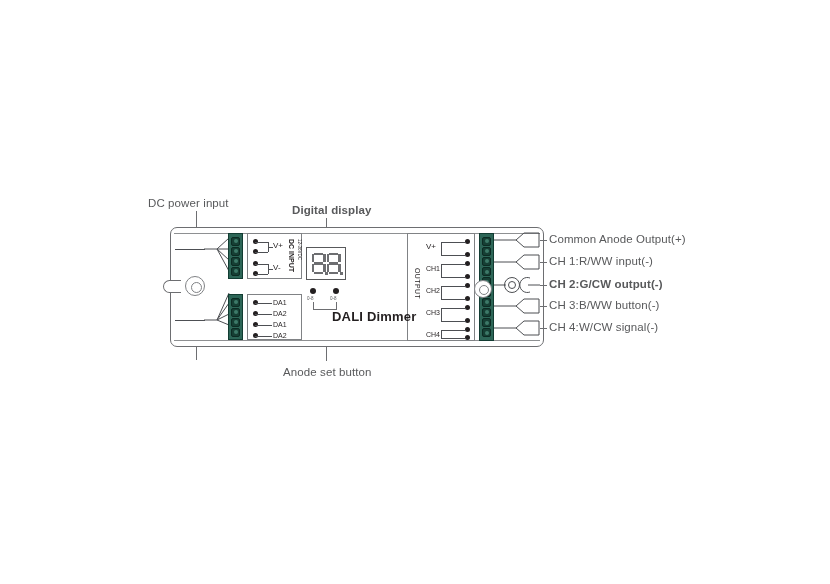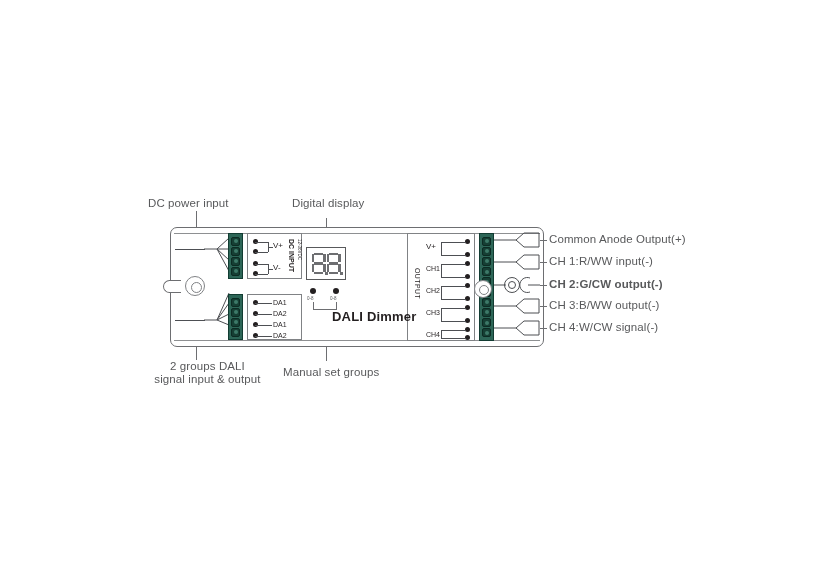--- a/index.html
+++ b/index.html
@@ -128,31 +128,27 @@
   .rdash{position:absolute;height:1px;background:#6d6e71;width:7px;}
 </style>
 </head>
 <body>
 
 <div id="stage">
 
   <div class="callout" style="left:148px;top:196px;">DC power input</div>
   <div class="leader v" style="left:196px;top:211px;height:60px;"></div>
 
-  <div class="callout" style="left:292px;top:196px;">Digital display</div>
+  <div class="callout" style="left:292px;top:203px;font-weight:bold;">Digital display</div>
   <div class="leader v" style="left:326px;top:218px;height:30px;"></div>
 
   <div class="leader v" style="left:196px;top:320px;height:40px;"></div>
-  <div class="callout two-line" style="left:150px;top:360px;width:115px;">
-    <span>2 groups DALI</span><br>
-    <span>signal input &amp; output</span>
-  </div>
 
   <div class="leader v" style="left:326px;top:314px;height:47px;"></div>
-  <div class="callout" style="left:283px;top:365px;">Manual set groups</div>
+  <div class="callout" style="left:283px;top:365px;">Anode set button</div>
 
   <div id="device">
     <div class="case-line top"></div>
     <div class="case-line bottom"></div>
 
     <div id="mount-ear"></div>
     <div id="mount-hole"></div>
 
     <div class="hline" style="left:4px;top:21px;width:30px;"></div>
     <svg style="position:absolute;left:33px;top:8px;" width="26" height="40">
@@ -342,19 +338,19 @@
     <div class="rdash" style="left:540px;top:240px;"></div>
     <div class="rlabel" style="left:549px;top:233px;text-align:right;">Common Anode Output(+)</div>
 
     <div class="rdash" style="left:540px;top:262px;"></div>
     <div class="rlabel" style="left:549px;top:255px;">CH 1:R/WW input(-)</div>
 
     <div class="rdash" style="left:540px;top:285px;"></div>
     <div class="rlabel" style="left:549px;top:278px;font-weight:bold;">CH 2:G/CW output(-)</div>
 
     <div class="rdash" style="left:540px;top:306px;"></div>
-    <div class="rlabel" style="left:549px;top:299px;">CH 3:B/WW output(-)</div>
+    <div class="rlabel" style="left:549px;top:299px;">CH 3:B/WW button(-)</div>
 
     <div class="rdash" style="left:540px;top:328px;"></div>
     <div class="rlabel" style="left:549px;top:321px;">CH 4:W/CW signal(-)</div>
   </div>
 
 </div>
 
 </body></html>

